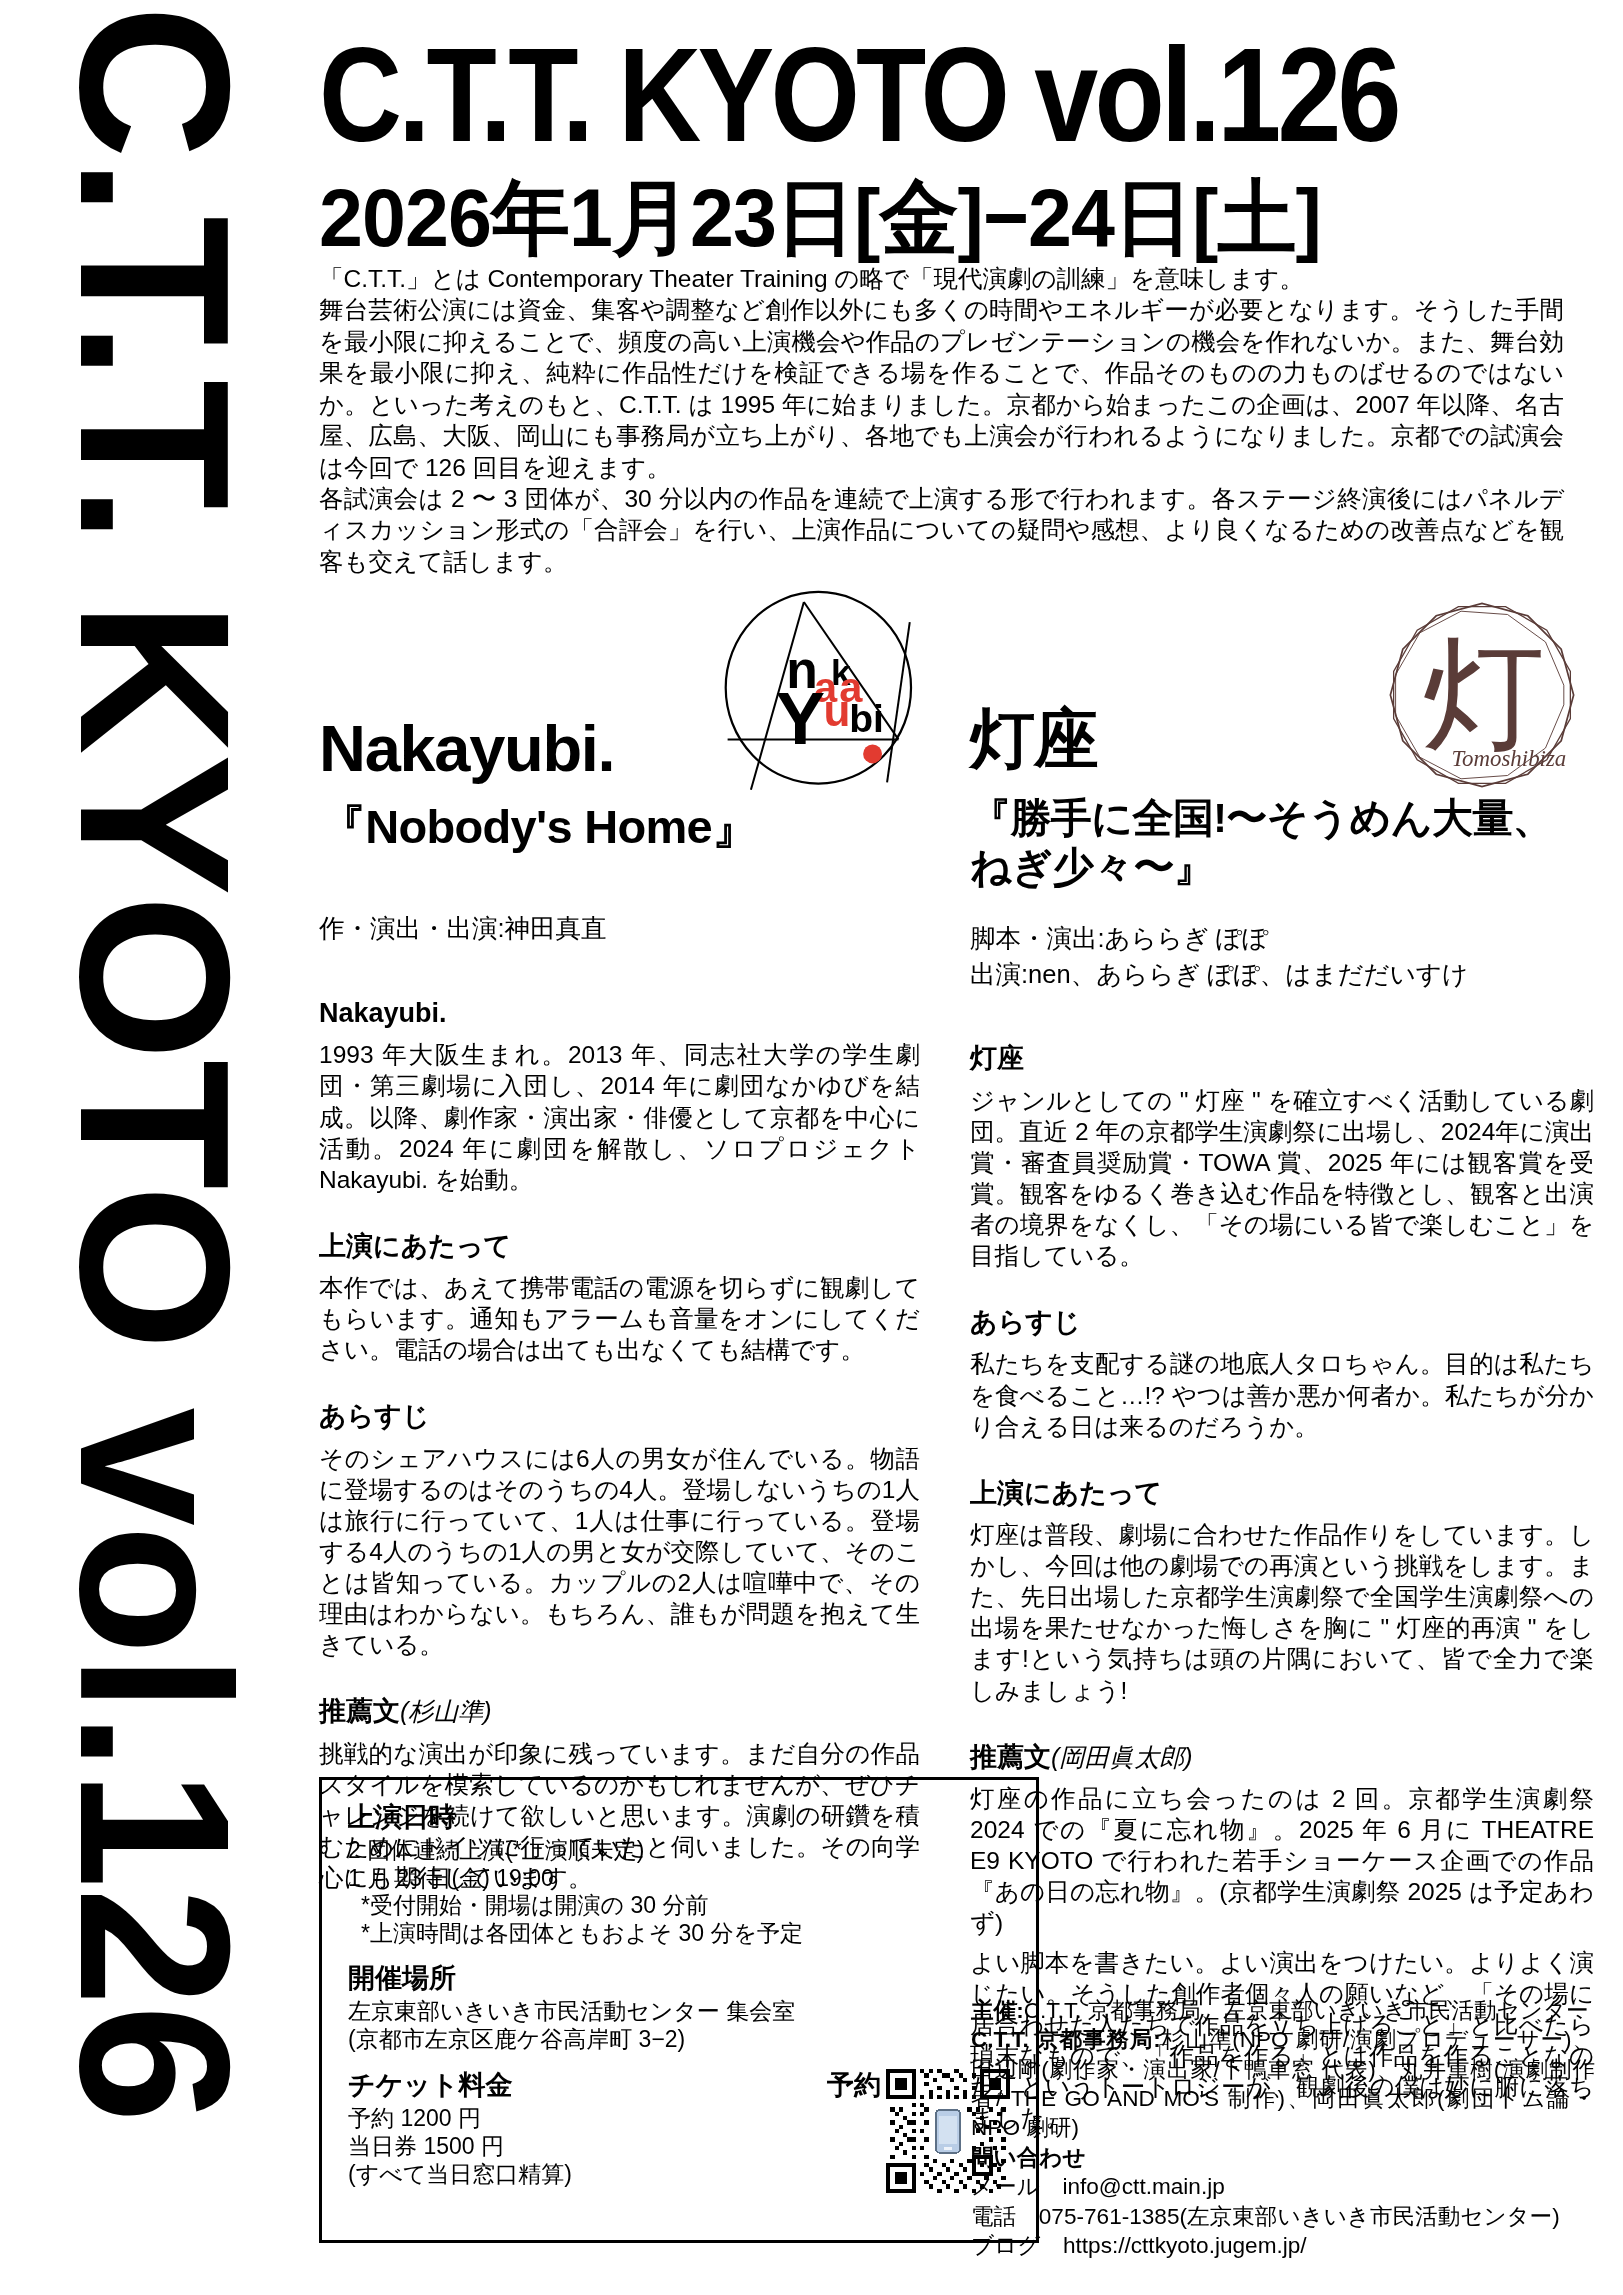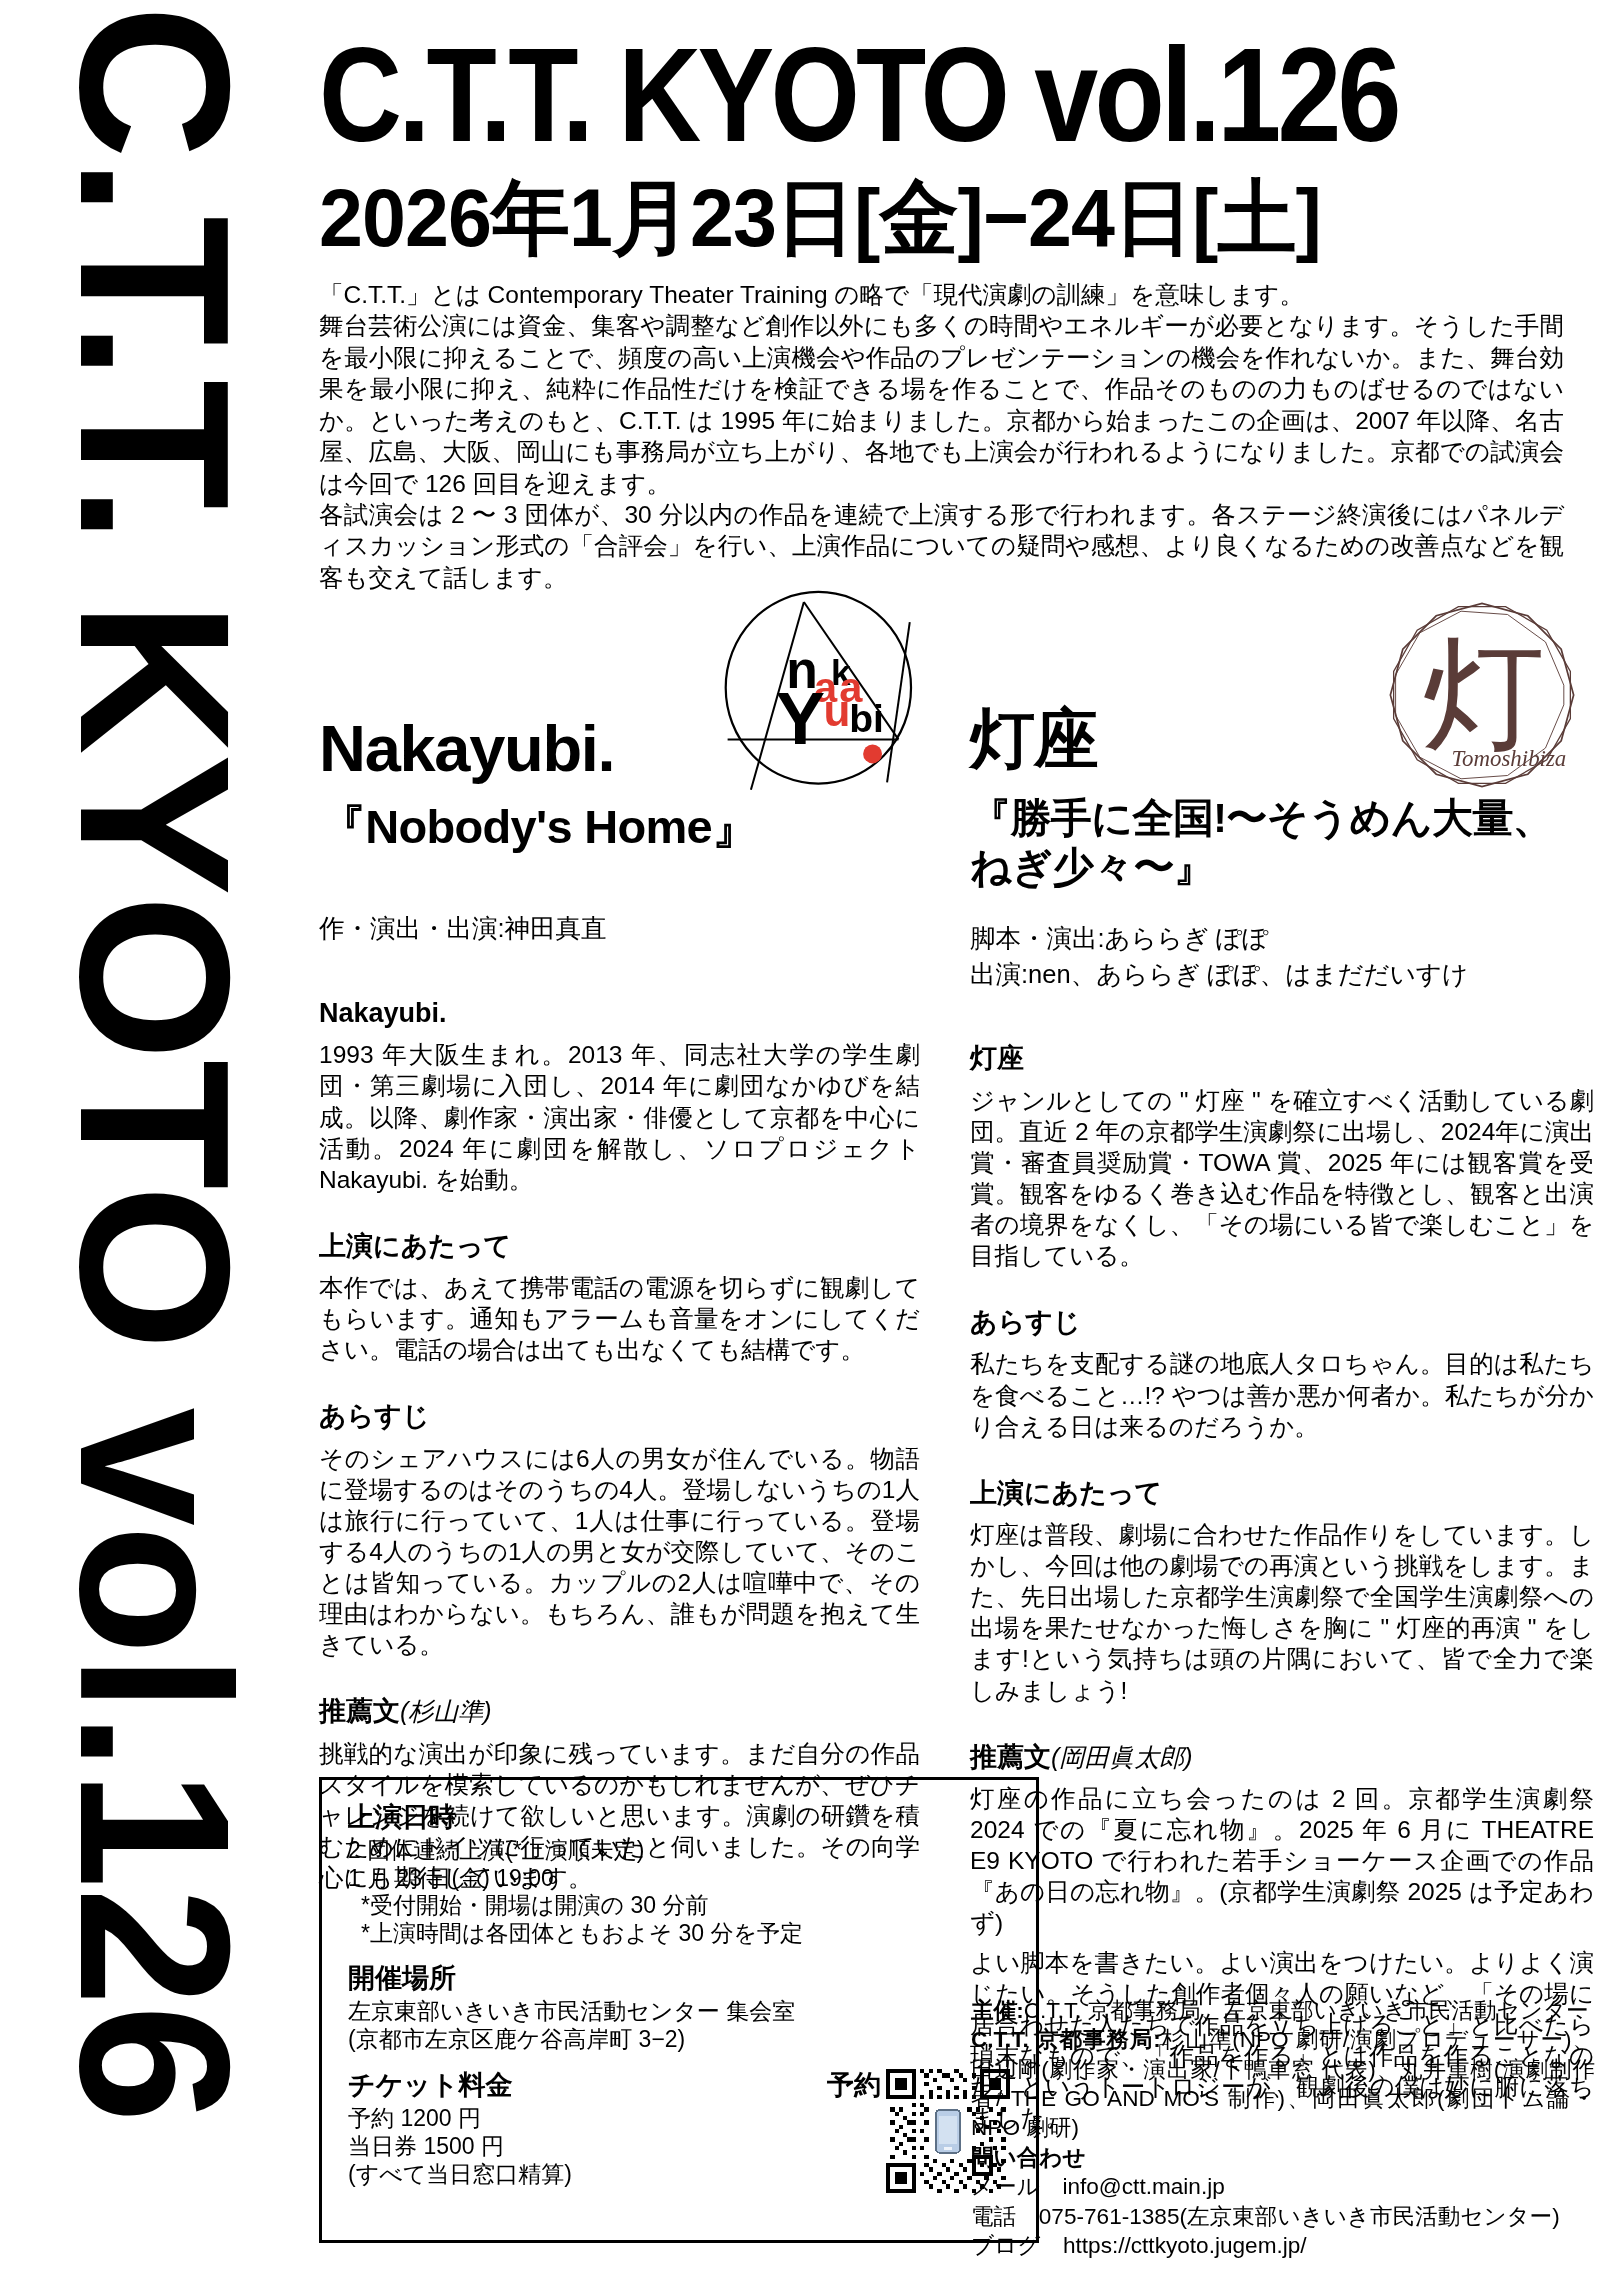--- a/index.html
+++ b/index.html
@@ -17,21 +17,21 @@
   }
   
   .title{
     position:absolute;left:319px;top:18.3px;font-size:115px;font-weight:bold;
     letter-spacing:-0.033em;transform:scaleY(1.16);transform-origin:0 0;white-space:nowrap;
   }
   .date{
     position:absolute;left:319px;top:164px;font-size:79px;font-weight:bold;
     letter-spacing:-0.012em;transform:scaleY(1.04);transform-origin:0 0;white-space:nowrap;
   }
-  .intro{position:absolute;left:319px;top:279px;width:1245px;font-size:24.5px;line-height:1.283;text-align:justify;}
+  .intro{position:absolute;left:319px;top:263px;width:1245px;font-size:24.5px;line-height:1.283;text-align:justify;}
   .intro p{margin:0;}
   
   .col{position:absolute;top:576px;}
   .col-left{left:319px;width:601px;}
   .col-right{left:970px;width:624px;}
   .logo-naka{position:absolute;right:-2.6px;top:2.6px;}
   .logo-tomo{position:absolute;right:3.9px;top:10.5px;}
   .gname{margin:0;padding-top:135px;font-size:65px;font-weight:bold;letter-spacing:-0.02em;}
   .col-right .gname{padding-top:119px;}
   .ptitle{margin:13px 0 0 0;font-size:47px;font-weight:bold;line-height:1.2;letter-spacing:-0.015em;}

